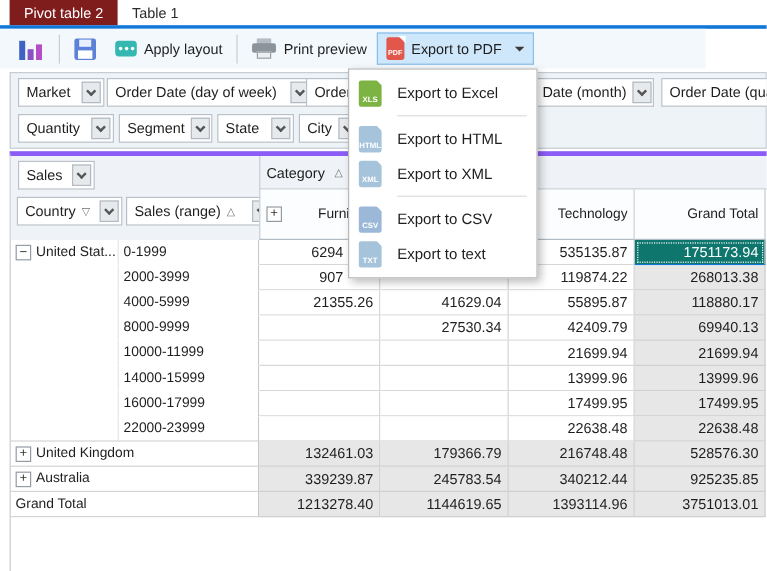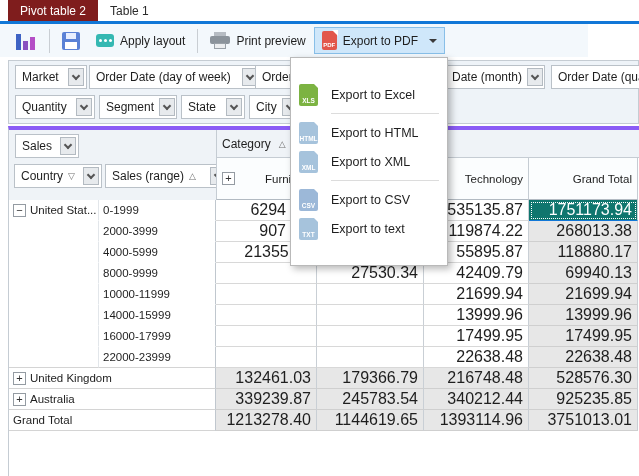--- a/index.html
+++ b/index.html
@@ -41,25 +41,25 @@
 .hcell:first-child{border-left:1px solid #c5ccd3}
 .hcell .hlabel{flex:1;text-align:right;overflow:hidden}
 .xbox{width:13px;height:13px;border:1px solid #949ba2;background:#fff;font-size:11px;line-height:11px;text-align:center;color:#333;flex:none}
 .rows{position:absolute;left:0;top:70px;width:629px}
 .prow{display:flex;height:21px}
 .rh{display:flex;align-items:center;gap:4px;padding-left:4px;font-size:11.5px;white-space:nowrap;overflow:hidden;border-bottom:1px solid transparent}
 .rh.c{width:90px;border-right:1px solid #e2e6ea}
 .rh.r{width:117px;border-right:1px solid #c0c7ce}
 .rh.span{width:207px;border-right:1px solid #c0c7ce}
 .prow.rule .rh{border-bottom-color:#d4d4d4}
-.vc{border-right:1px solid #c9cfd5;border-bottom:1px solid #d8d8d8;display:flex;align-items:center;justify-content:flex-end;padding-right:5px;font-size:16px;background:#fff;overflow:hidden}
+.vc{border-right:1px solid #c9cfd5;border-bottom:1px solid #d8d8d8;display:flex;align-items:center;justify-content:flex-end;padding-right:5px;font-size:12px;background:#fff;overflow:hidden}
 .w0{width:101px}.w1{width:107px}.w2{width:105px}.w3{width:109px}
 .vc.grey{background:#e7e7e7;border-bottom-color:#cfcfcf}
 .vc.sel{background:#0f766e;color:#fff;outline:1px dotted #fff;outline-offset:-3px;border-bottom-color:#1177d7}
-.menu{position:absolute;left:290px;top:57px;width:158px;background:#fff;border:1px solid #b9b9b9;box-shadow:3px 3px 7px rgba(0,0,0,.28);padding:22px 0;z-index:10}
+.menu{position:absolute;left:290px;top:57px;width:158px;background:#fff;border:1px solid #b9b9b9;box-shadow:3px 3px 7px rgba(0,0,0,.28);padding:5px 0;z-index:10}
 .mitem{height:29px;display:flex;align-items:center;gap:13px;padding-left:8px;font-size:12.5px;white-space:nowrap}
 .mitem .doc-icon{width:19px;height:22px;font-size:6.5px}
 .msep{height:1px;background:#dcdcdc;margin:4px 8px 4px 40px}
 .mlabel{color:#1e1e1e}
 </style>
 </head>
 <body>
 
 <div class="tabbar">
   <div class="tab active">Pivot table 2</div>

